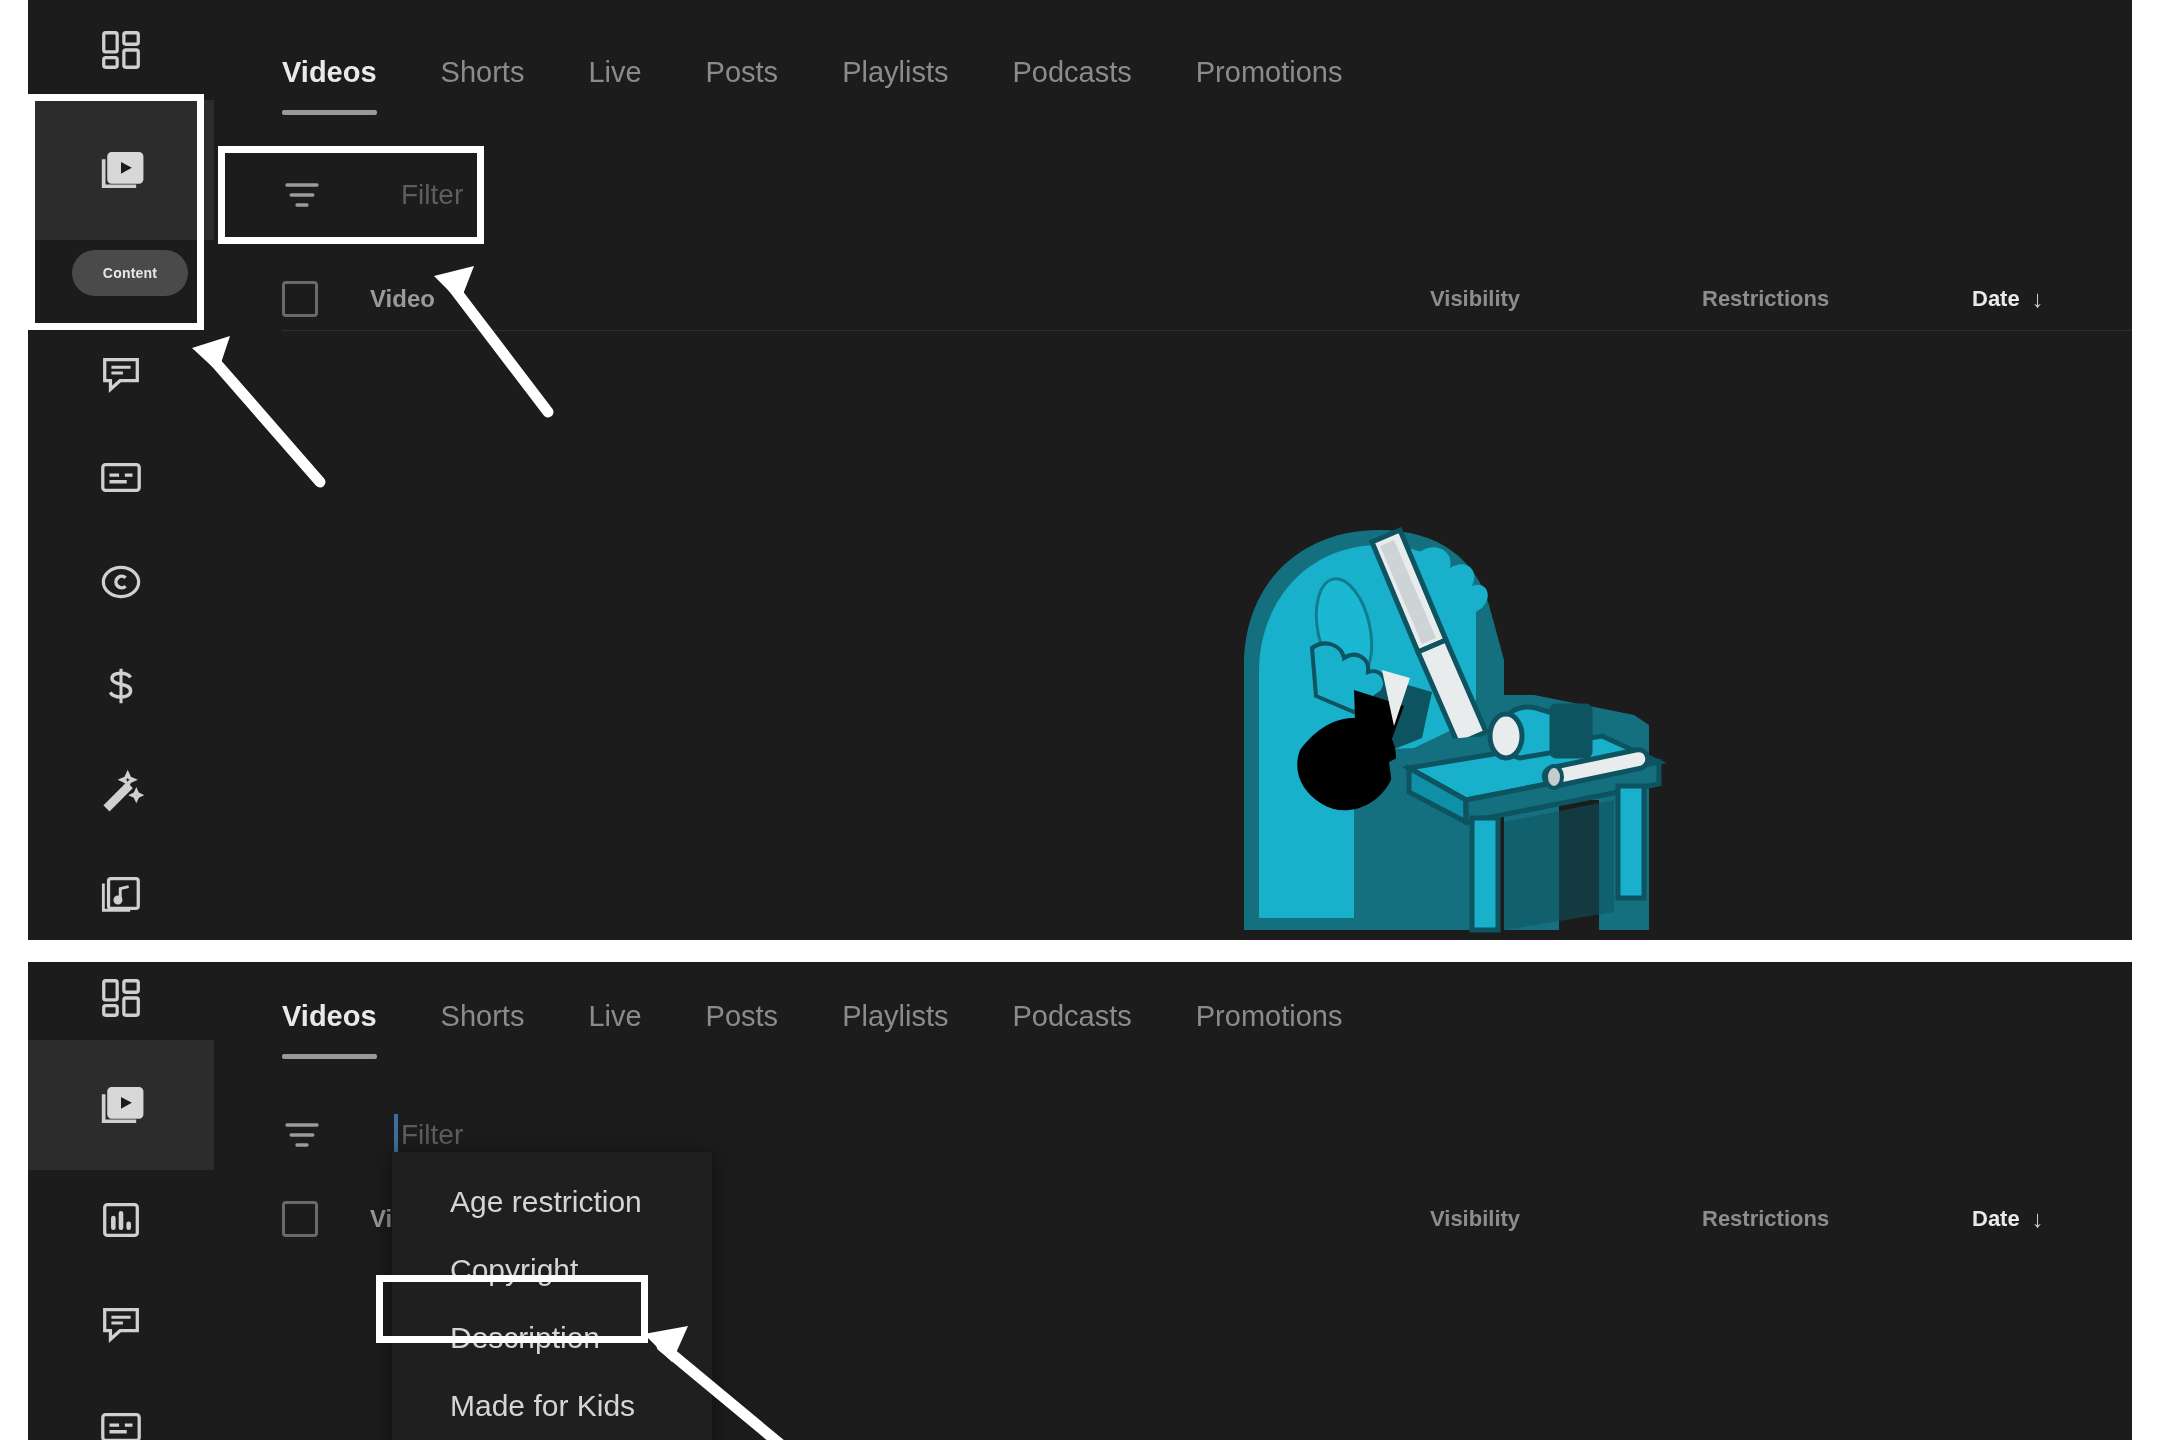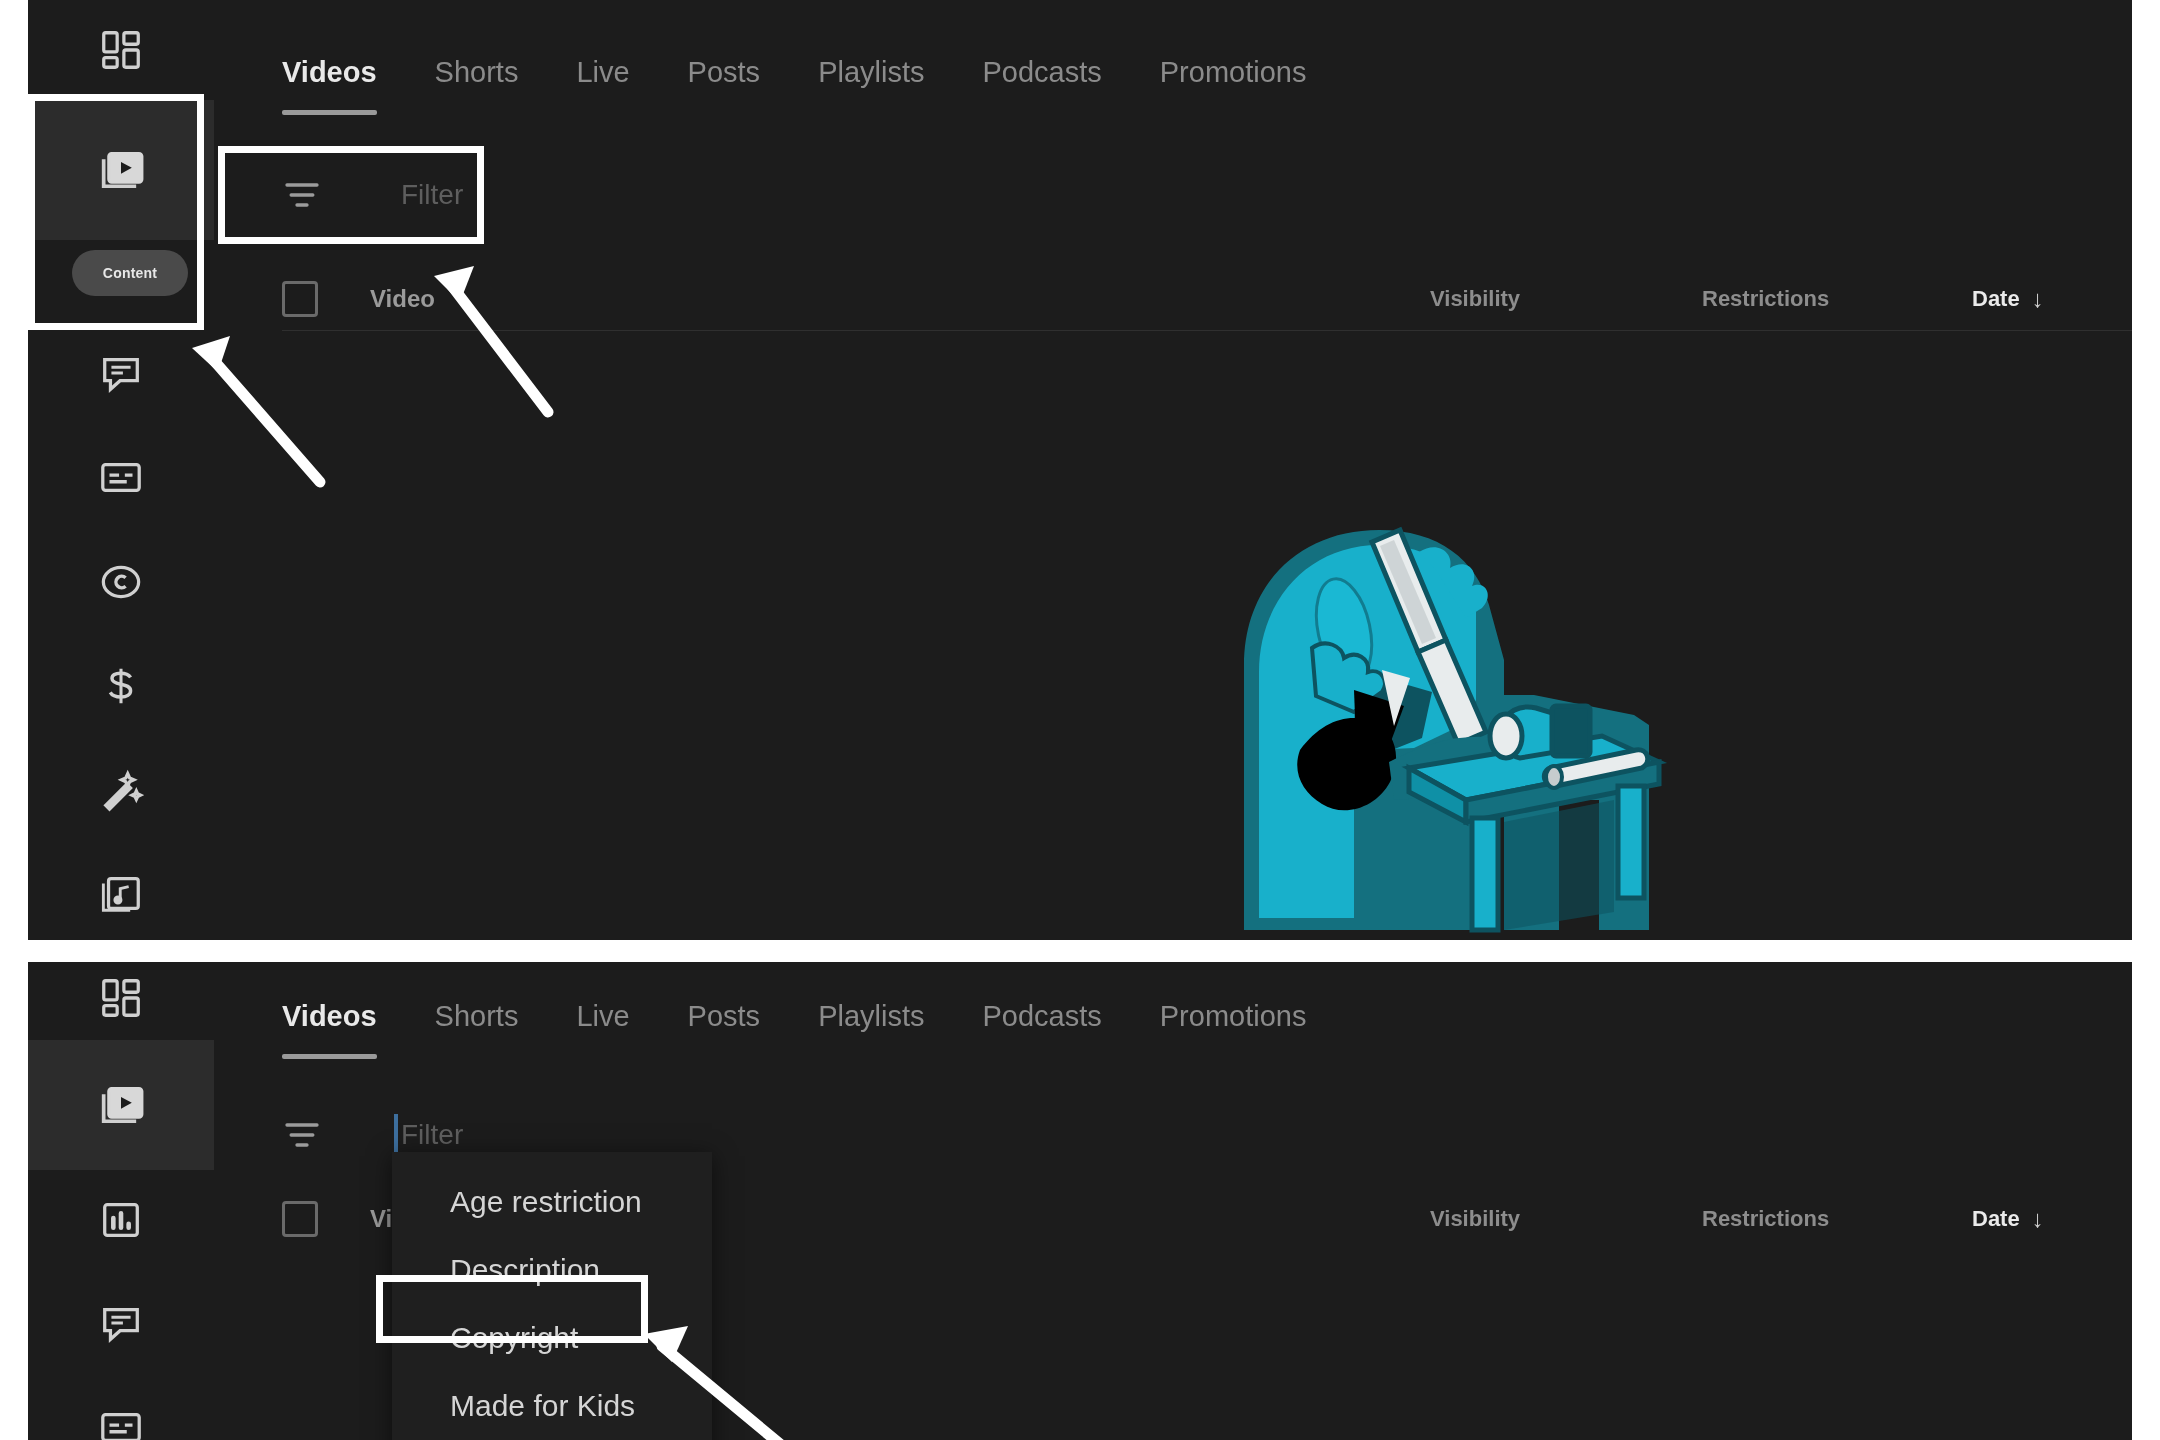--- a/index.html
+++ b/index.html
@@ -55,21 +55,21 @@
     position: absolute;
     left: 186px; top: 0;
     right: 0; height: 100%;
   }
 
   
   .tabs {
     position: absolute;
     left: 68px; top: 56px;
     display: flex; align-items: flex-end;
-    gap: 12px;
+    gap: 18px;
   }
   .tab {
     color: #8b8b8b;
     font-size: 29px;
     font-weight: 500;
     padding: 0 0 26px 0;
     position: relative;
     white-space: nowrap;
   }
   .tab + .tab { margin-left: 46px; }
@@ -426,24 +426,24 @@
           <span class="th-date-arrow">↓</span>
         </div>
 
       </div>
 
       <div class="dropdown" style="left:178px; top:190px; width:320px;">
         <div class="dd-item">
             <span>Age restriction</span>
           </div>
         <div class="dd-item">
-            <span>Description</span>
+            <span>Copyright</span>
           </div>
         <div class="dd-item">
-            <span>Copyright</span>
+            <span>Description</span>
           </div>
         <div class="dd-item">
             <span>Made for Kids</span>
           </div>
       </div>
     </div>
   </div>
 
   <div class="hl-box" style="left:28px;  top:94px;  width:176px; height:236px;"></div>
   <div class="hl-box" style="left:218px; top:146px; width:266px; height:98px;"></div>

